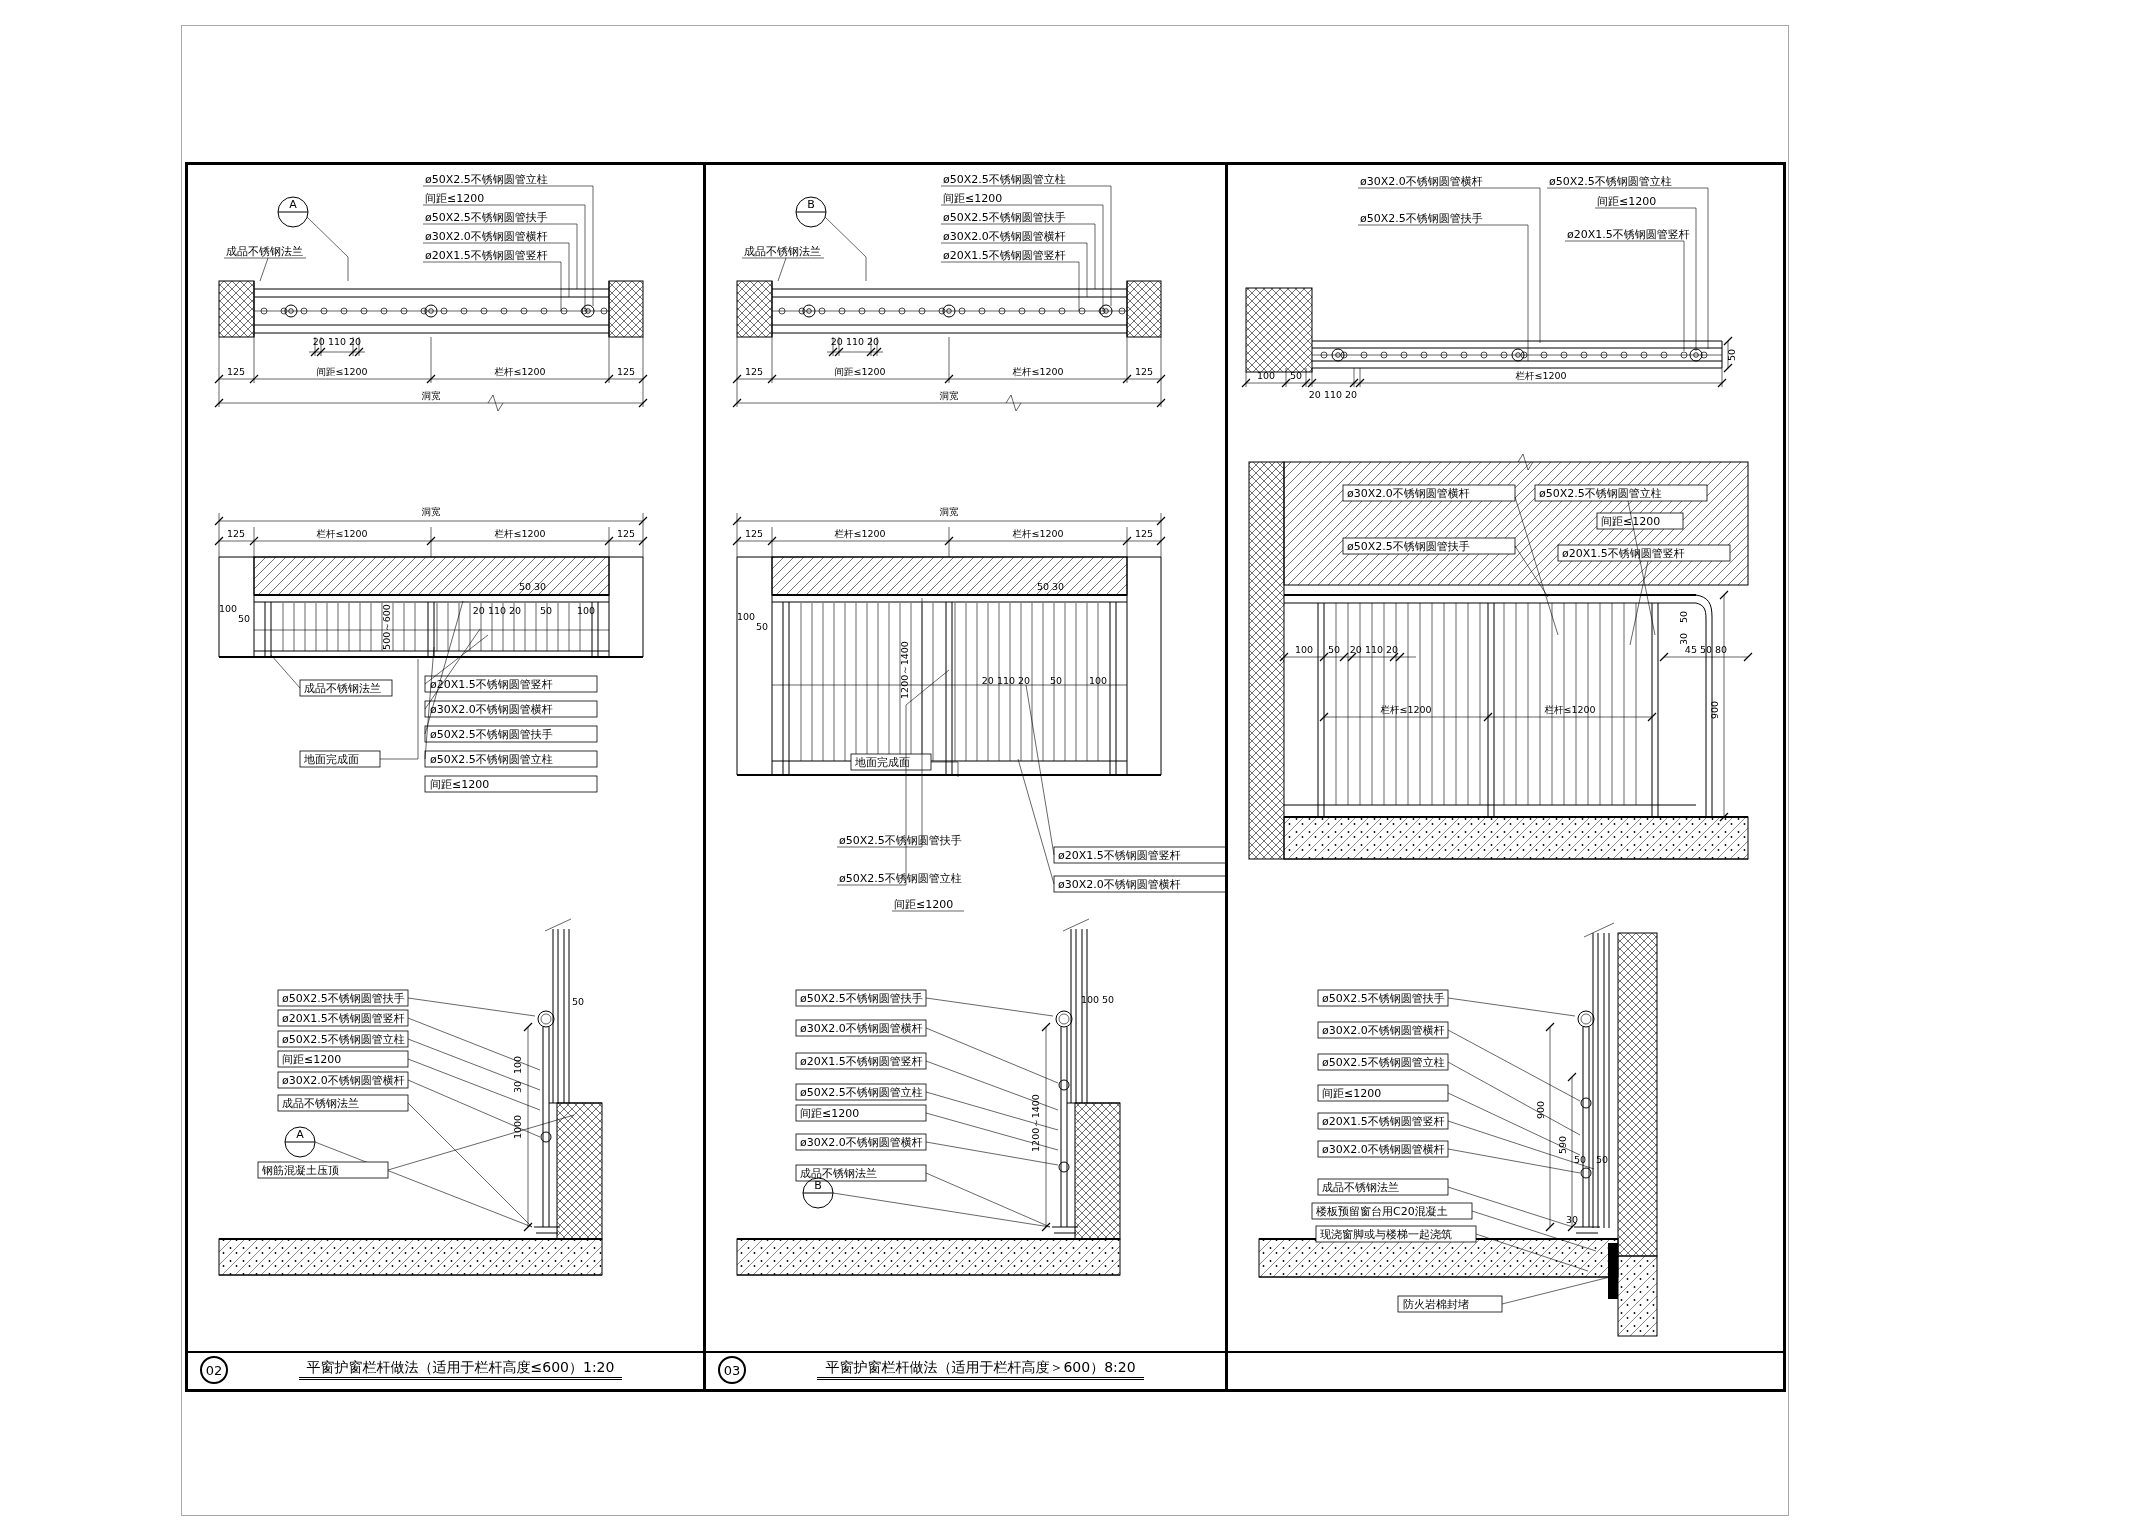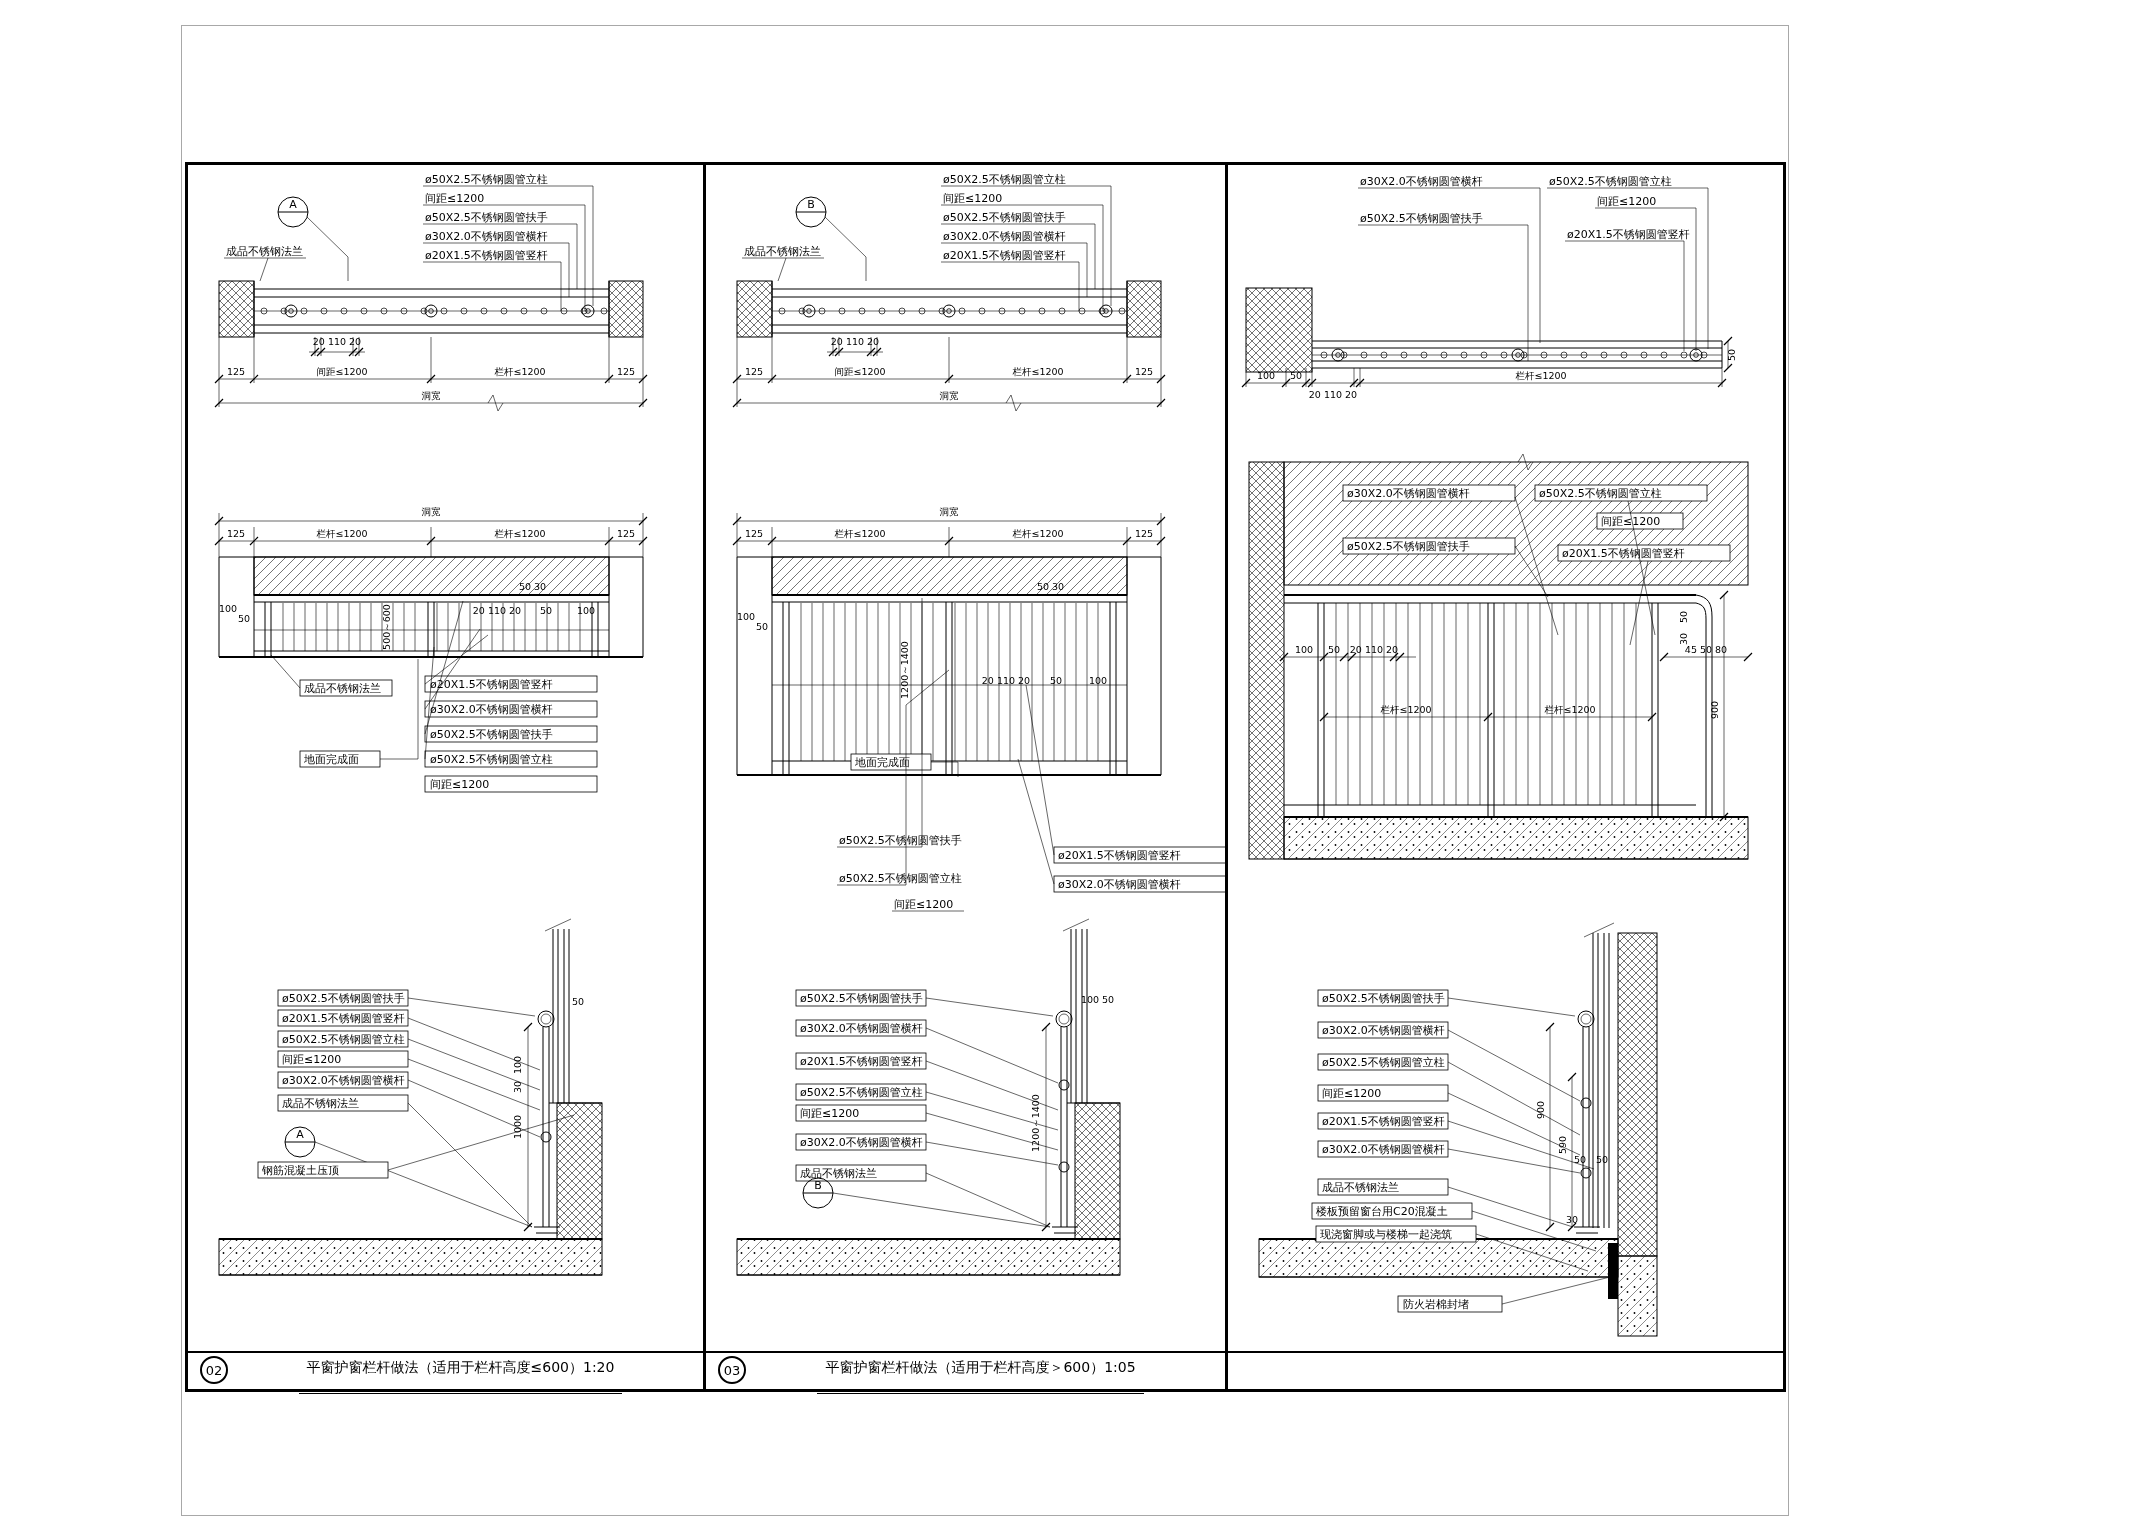--- a/index.html
+++ b/index.html
@@ -9,21 +9,21 @@
     border:1px solid #a8a8a8;background:#fff}
   .frame{position:absolute;left:3px;top:136px;width:1601px;height:1230px;
     border:3px solid #000}
   .vdiv{position:absolute;top:0;width:3px;height:1224px;background:#000}
   .hsep{position:absolute;left:0;top:1186px;width:1595px;height:2px;background:#000}
   .tstrip{position:absolute;top:1190px;height:32px}
   .numcirc{position:absolute;left:12px;top:1px;width:28px;height:28px;border:2px solid #000;
     border-radius:50%;display:flex;align-items:center;justify-content:center;
     font-size:13px;font-weight:normal}
   .ttext{position:absolute;left:40px;right:10px;top:4px;text-align:center;font-size:14px}
-  .tline{display:inline-block;border-bottom:3px double #000;padding:0 8px 14px}
+  .tline{display:inline-block;border-bottom:3px double #000;padding:0 8px 0}
   svg{position:absolute;top:0;overflow:visible}
   .s{stroke:#000;stroke-width:1;fill:none}
   .s2{stroke:#000;stroke-width:1.8;fill:none}
   .sf{stroke:#000;stroke-width:.6;fill:none}
   .tick{stroke:#000;stroke-width:1.2;fill:none}
   .hx{fill:url(#px);stroke:#000;stroke-width:1}
   .hd{fill:url(#pd);stroke:#000;stroke-width:1}
   .hc{fill:url(#pc);stroke:#000;stroke-width:1}
   .lbx{fill:#fff;stroke:#000;stroke-width:.8}
   svg text{font-size:11px;fill:#000}
@@ -515,17 +515,17 @@
   <div class="tstrip" style="left:0;width:515px">
     <div class="numcirc">
           <span>02</span>
         </div>
     <div class="ttext"><span class="tline">平窗护窗栏杆做法（适用于栏杆高度≤600）1:20</span></div>
   </div>
   <div class="tstrip" style="left:518px;width:519px">
     <div class="numcirc">
           <span>03</span>
         </div>
-    <div class="ttext"><span class="tline">平窗护窗栏杆做法（适用于栏杆高度＞600）1:05</span></div>
+    <div class="ttext"><span class="tline">平窗护窗栏杆做法（适用于栏杆高度＞600）8:20</span></div>
   </div>
 
  </div>
 </div>
 
 </body></html>

